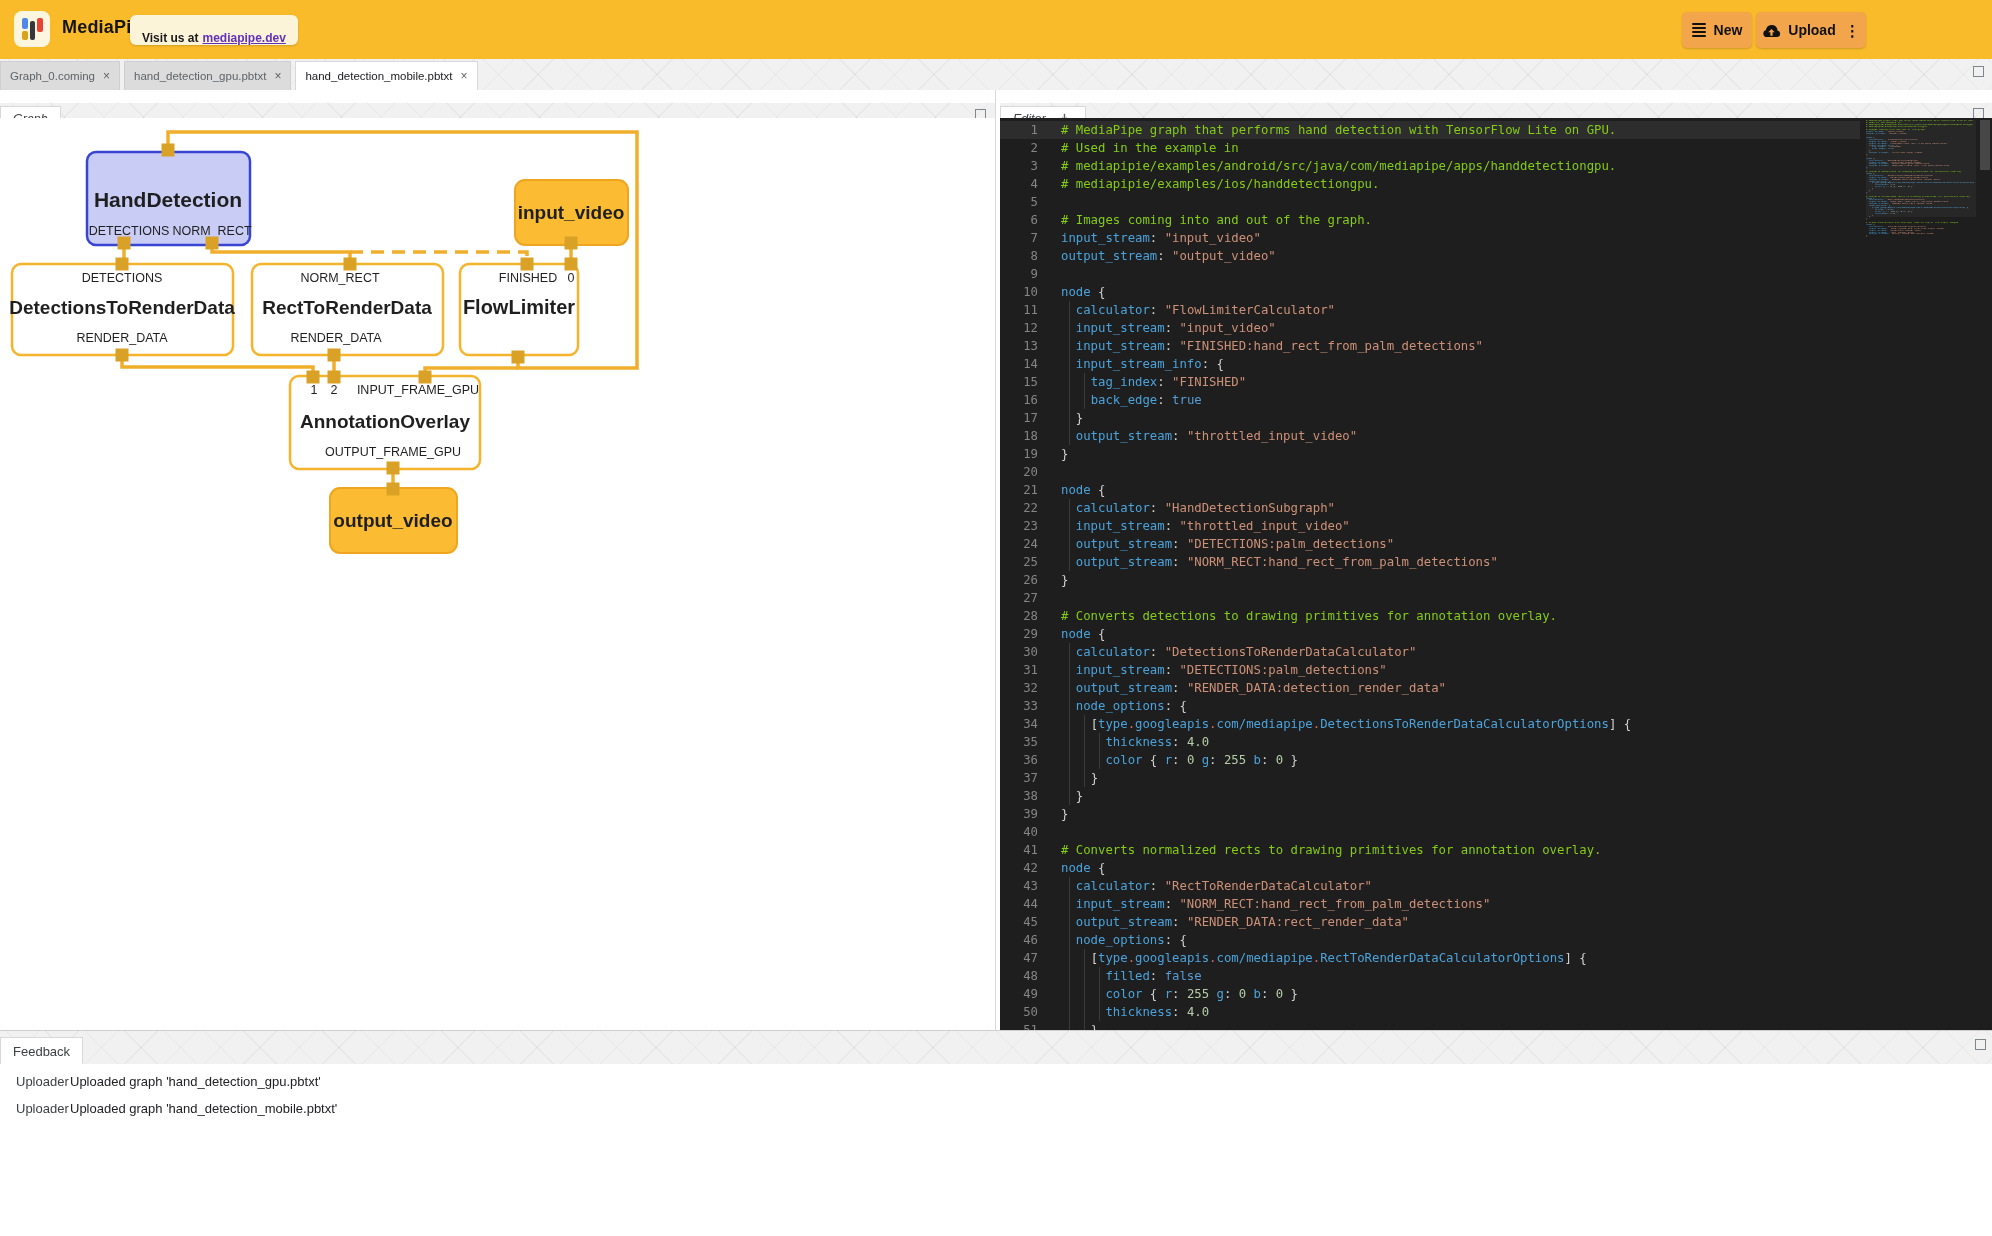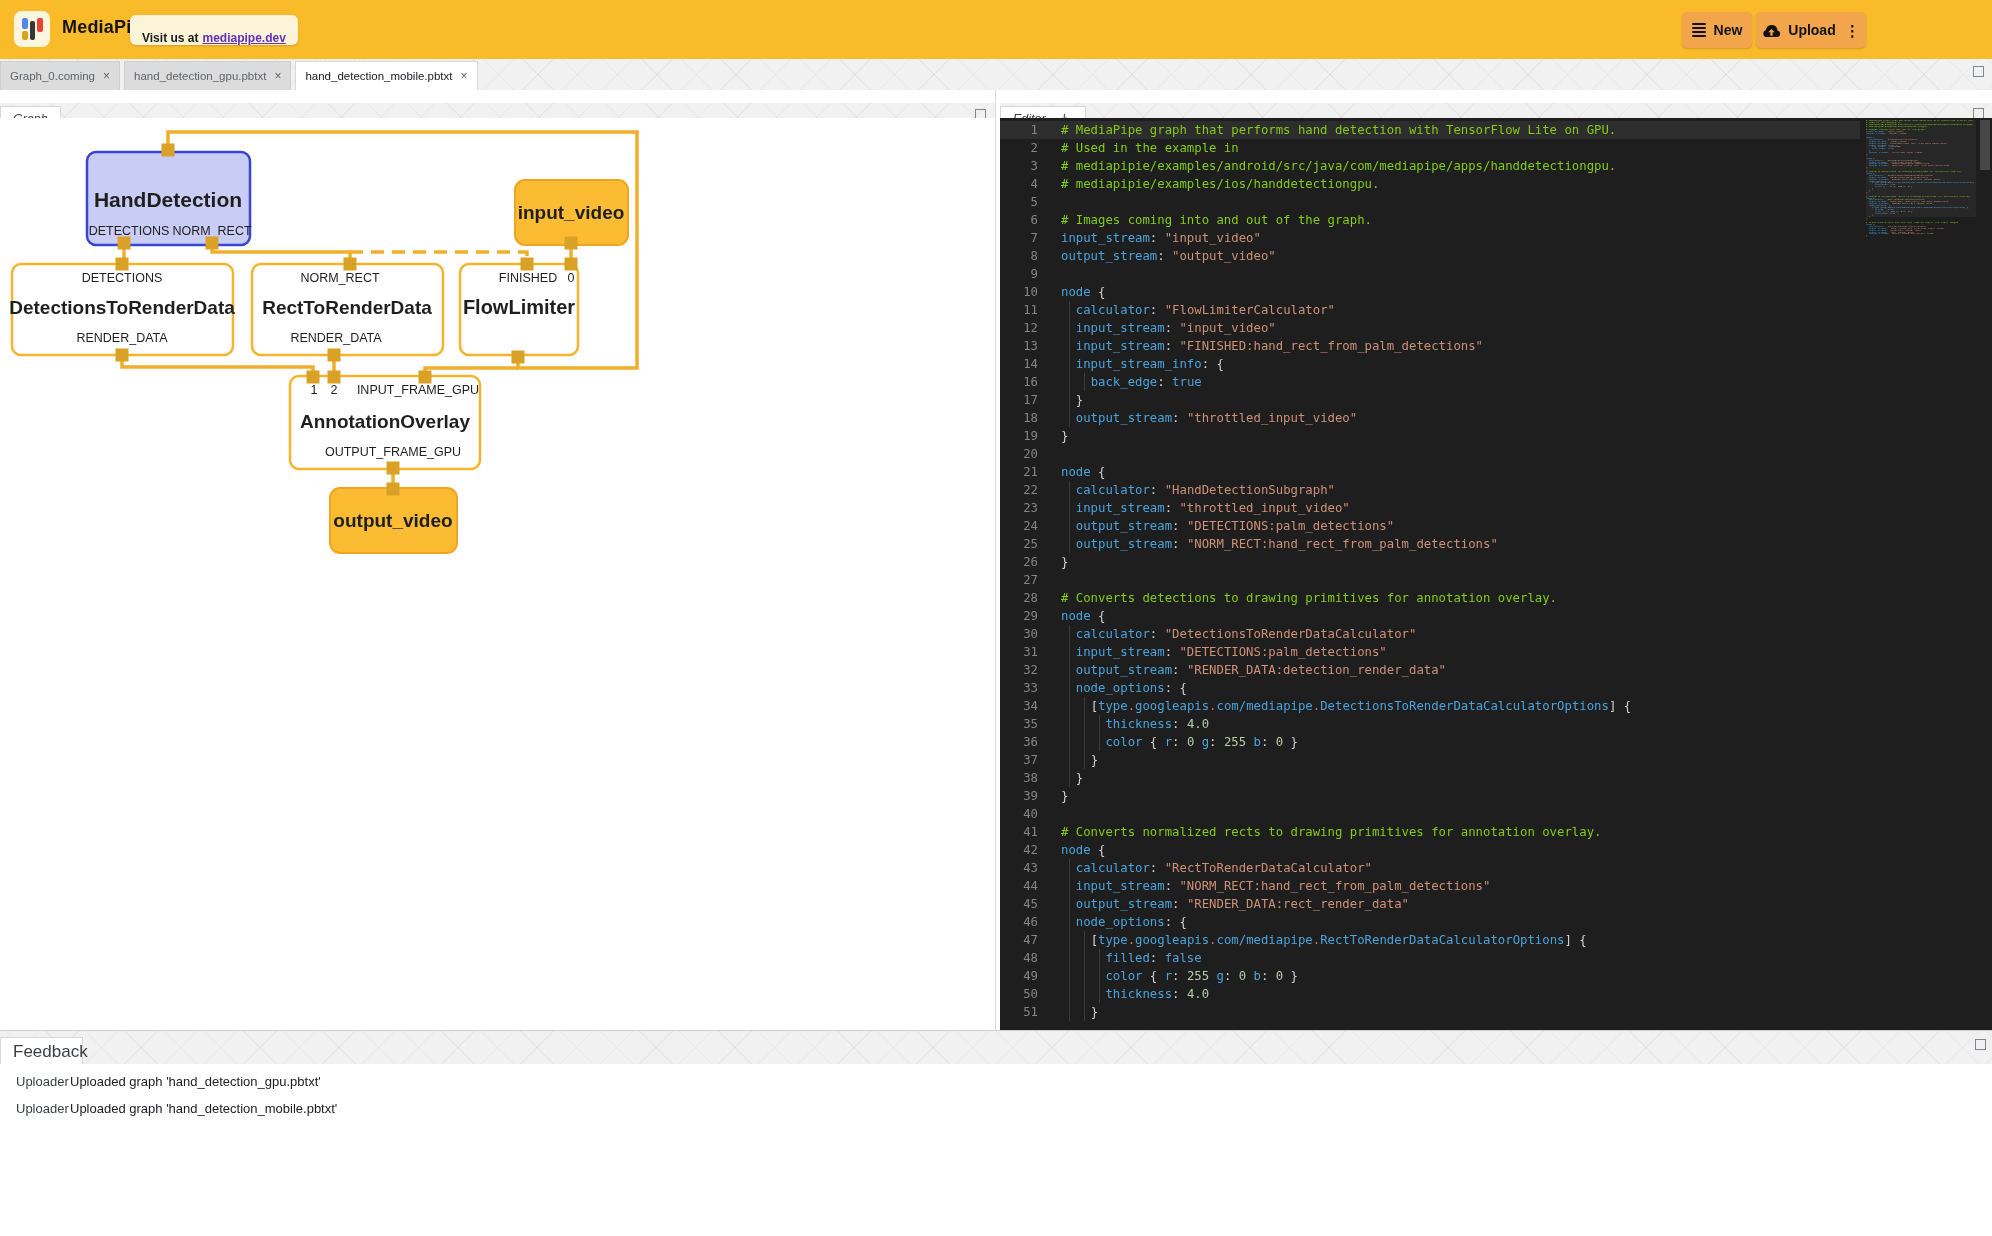--- a/index.html
+++ b/index.html
@@ -62,21 +62,21 @@
   .scrollbar{position:absolute;right:0;top:0;width:14px;height:912px;}
   .scroll-slider{position:absolute;right:2px;top:2px;width:10px;height:50px;background:rgba(140,140,140,.38);}
 
   
   svg text{font-family:"Liberation Sans",sans-serif;fill:#1F1F1F;}
   .node-title{font-weight:bold;}
   .port-label{font-size:12.5px;font-weight:500;}
 
   
   .feedback-strip{position:absolute;left:0;top:1030px;width:100%;height:34px;border-top:1px solid #CFCFCF;box-sizing:border-box;}
-  .feedback-tab{position:absolute;left:0;top:6px;width:83px;height:28px;background:#fff;border:1px solid #D8D8D8;border-bottom:none;display:flex;align-items:center;padding:0 12px;font-size:17px;color:#3C4043;box-sizing:border-box;cursor:pointer;}
+  .feedback-tab{position:absolute;left:0;top:6px;width:83px;height:28px;background:#fff;border:1px solid #D8D8D8;border-bottom:none;display:flex;align-items:center;padding:0 12px;font-size:13px;color:#3C4043;box-sizing:border-box;cursor:pointer;}
   .feedback-body{position:absolute;left:0;top:1064px;width:100%;height:172px;background:#fff;padding-top:4px;}
   .fb-row{display:flex;height:27px;align-items:center;font-size:13px;color:#202124;}
   .fb-src{width:54px;margin-left:16px;color:#3C4043;}
   .fb-msg{margin-left:0;}
 </style>
 </head>
 <body>
 
 <div id="app">
 
@@ -245,20 +245,21 @@
             <div class="crow"><span class="ln">5</span><span class="ct"></span></div>
             <div class="crow"><span class="ln">6</span><span class="ct"><span class="tc"># Images coming into and out of the graph.</span></span></div>
             <div class="crow"><span class="ln">7</span><span class="ct"><span class="tk">input_stream</span><span class="tp">:</span> <span class="ts">"input_video"</span></span></div>
             <div class="crow"><span class="ln">8</span><span class="ct"><span class="tk">output_stream</span><span class="tp">:</span> <span class="ts">"output_video"</span></span></div>
             <div class="crow"><span class="ln">9</span><span class="ct"></span></div>
             <div class="crow"><span class="ln">10</span><span class="ct"><span class="tk">node</span> <span class="tp">{</span></span></div>
             <div class="crow"><span class="ln">11</span><span class="ct"><i class="guide" style="left:8px"></i>  <span class="tk">calculator</span><span class="tp">:</span> <span class="ts">"FlowLimiterCalculator"</span></span></div>
             <div class="crow"><span class="ln">12</span><span class="ct"><i class="guide" style="left:8px"></i>  <span class="tk">input_stream</span><span class="tp">:</span> <span class="ts">"input_video"</span></span></div>
             <div class="crow"><span class="ln">13</span><span class="ct"><i class="guide" style="left:8px"></i>  <span class="tk">input_stream</span><span class="tp">:</span> <span class="ts">"FINISHED:hand_rect_from_palm_detections"</span></span></div>
             <div class="crow"><span class="ln">14</span><span class="ct"><i class="guide" style="left:8px"></i>  <span class="tk">input_stream_info</span><span class="tp">:</span> <span class="tp">{</span></span></div>
+            <div class="crow"><span class="ln">15</span><span class="ct"><i class="guide" style="left:8px"></i><i class="guide" style="left:22.8px"></i>    <span class="tk">tag_index</span><span class="tp">:</span> <span class="ts">"FINISHED"</span></span></div>
             <div class="crow"><span class="ln">16</span><span class="ct"><i class="guide" style="left:8px"></i><i class="guide" style="left:22.8px"></i>    <span class="tk">back_edge</span><span class="tp">:</span> <span class="tb">true</span></span></div>
             <div class="crow"><span class="ln">17</span><span class="ct"><i class="guide" style="left:8px"></i>  <span class="tp">}</span></span></div>
             <div class="crow"><span class="ln">18</span><span class="ct"><i class="guide" style="left:8px"></i>  <span class="tk">output_stream</span><span class="tp">:</span> <span class="ts">"throttled_input_video"</span></span></div>
             <div class="crow"><span class="ln">19</span><span class="ct"><span class="tp">}</span></span></div>
             <div class="crow"><span class="ln">20</span><span class="ct"></span></div>
             <div class="crow"><span class="ln">21</span><span class="ct"><span class="tk">node</span> <span class="tp">{</span></span></div>
             <div class="crow"><span class="ln">22</span><span class="ct"><i class="guide" style="left:8px"></i>  <span class="tk">calculator</span><span class="tp">:</span> <span class="ts">"HandDetectionSubgraph"</span></span></div>
             <div class="crow"><span class="ln">23</span><span class="ct"><i class="guide" style="left:8px"></i>  <span class="tk">input_stream</span><span class="tp">:</span> <span class="ts">"throttled_input_video"</span></span></div>
             <div class="crow"><span class="ln">24</span><span class="ct"><i class="guide" style="left:8px"></i>  <span class="tk">output_stream</span><span class="tp">:</span> <span class="ts">"DETECTIONS:palm_detections"</span></span></div>
             <div class="crow"><span class="ln">25</span><span class="ct"><i class="guide" style="left:8px"></i>  <span class="tk">output_stream</span><span class="tp">:</span> <span class="ts">"NORM_RECT:hand_rect_from_palm_detections"</span></span></div>

